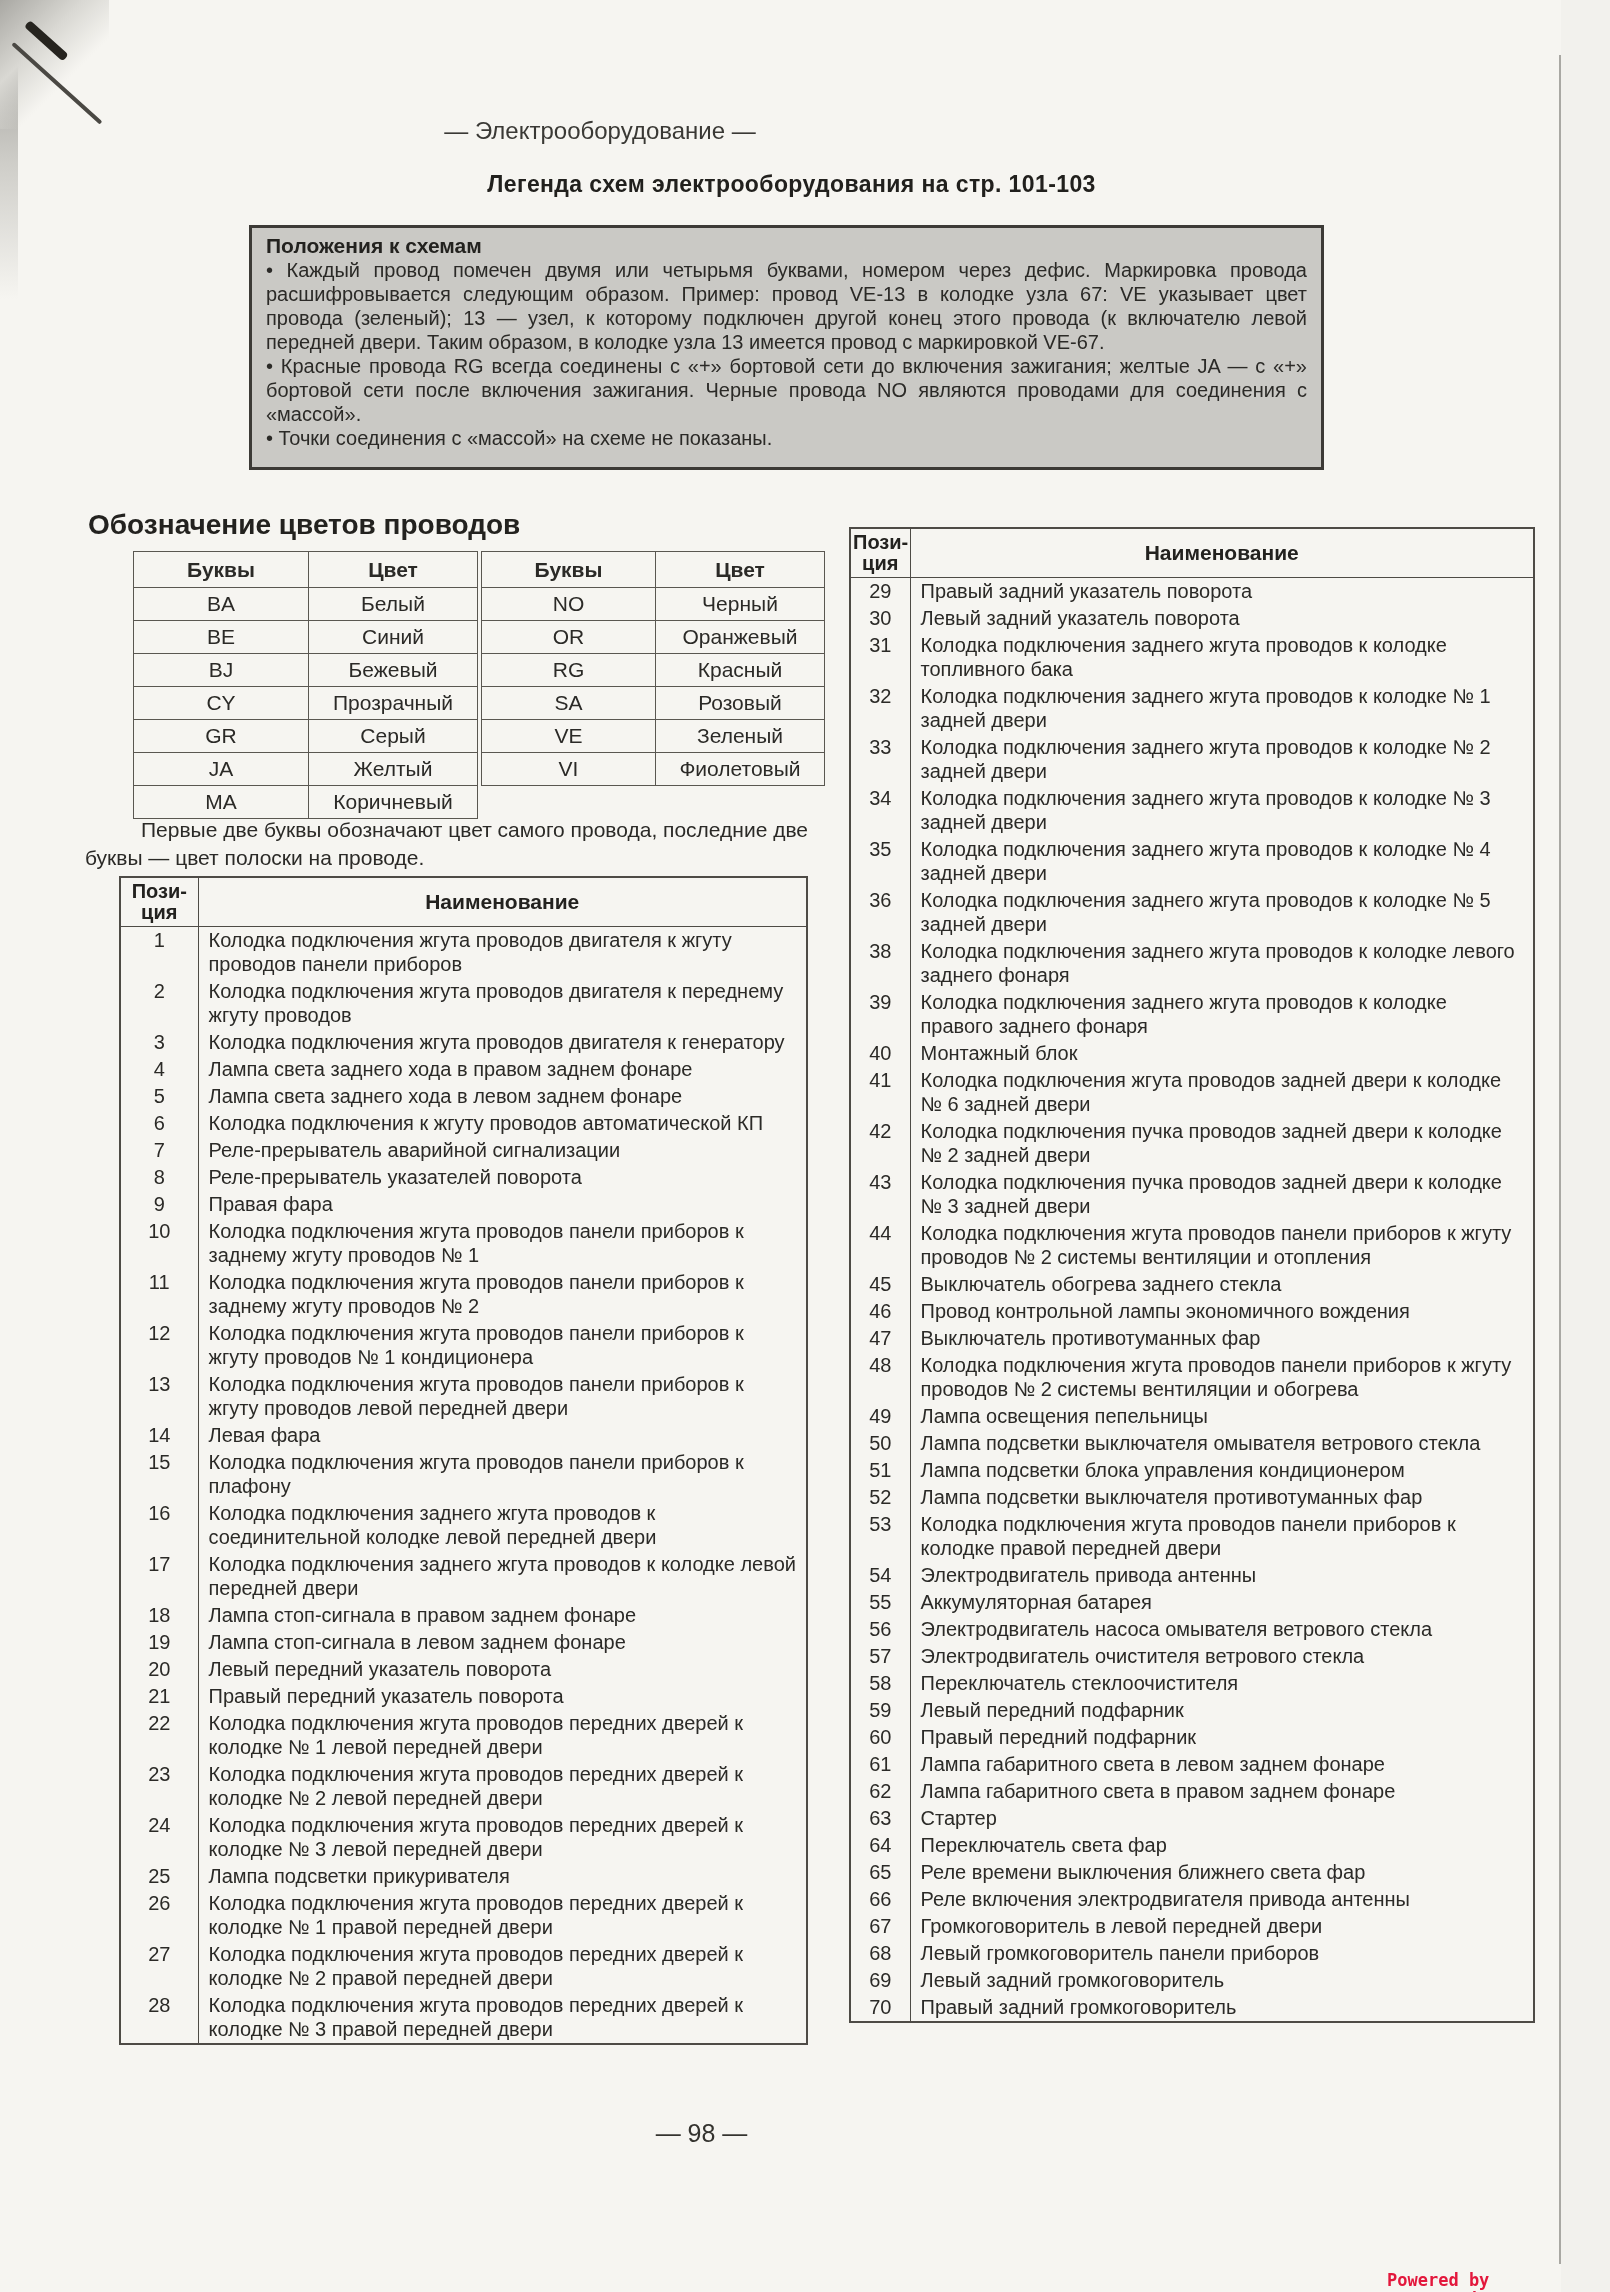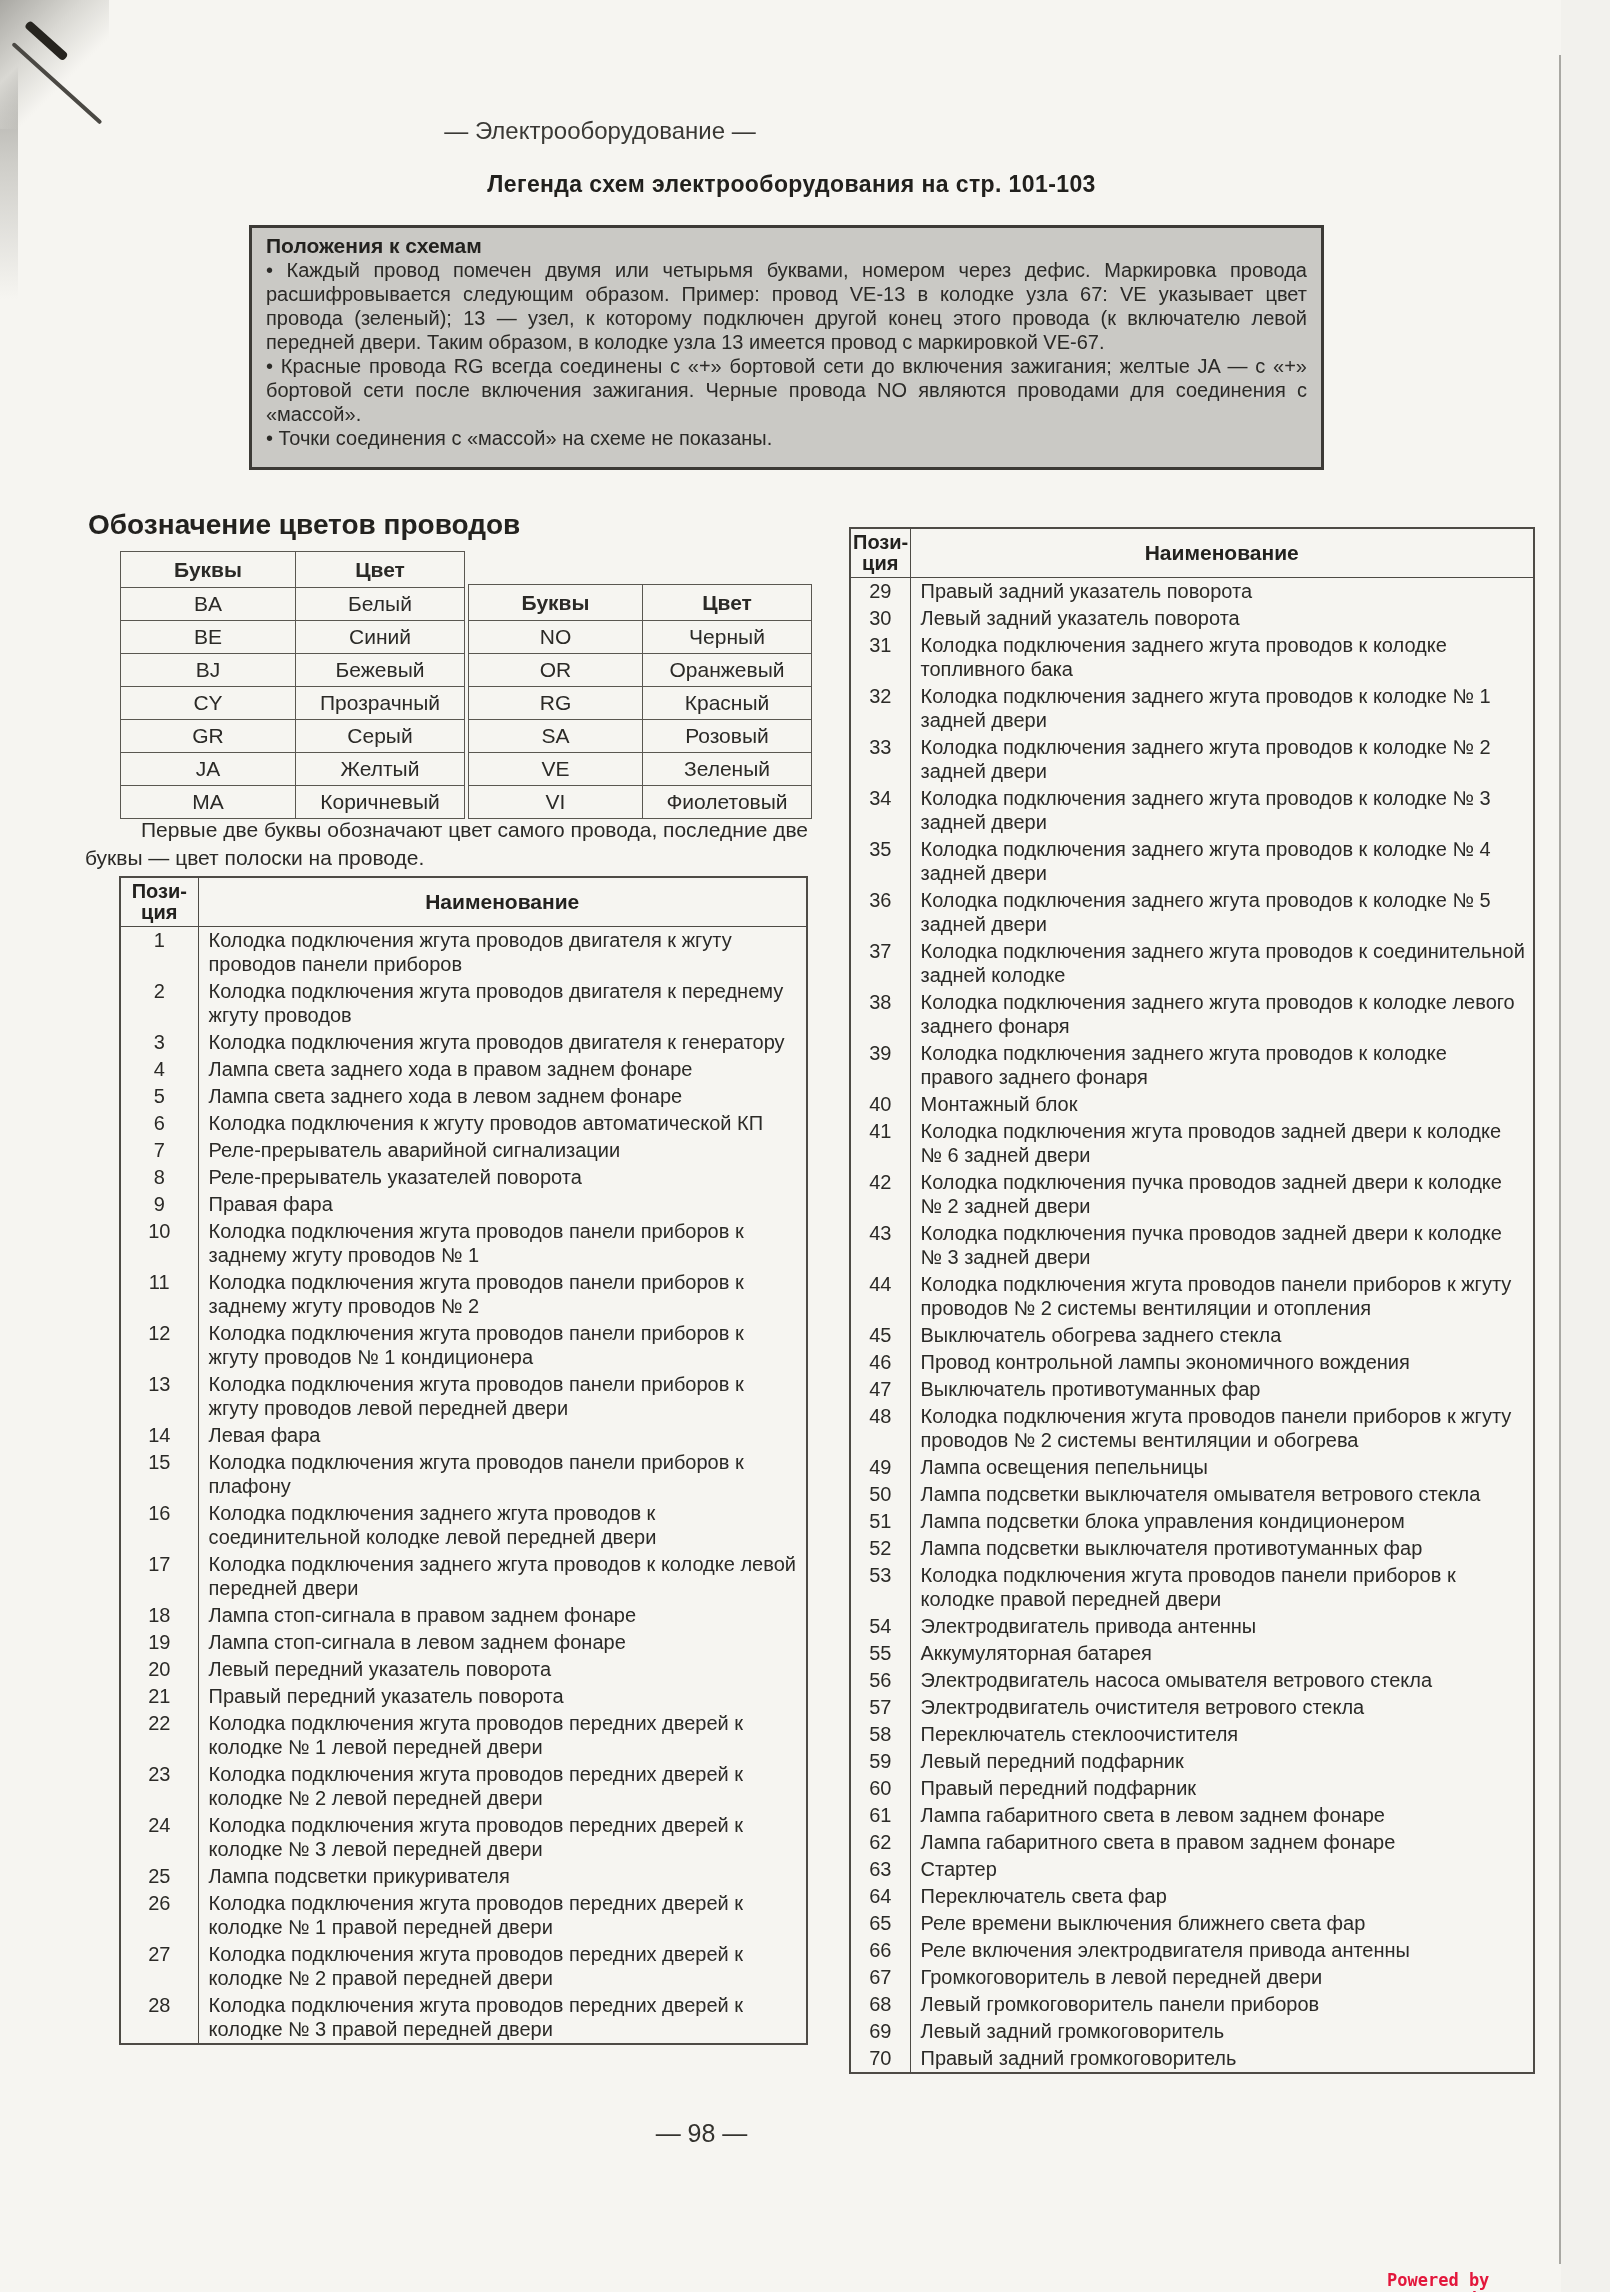--- a/index.html
+++ b/index.html
@@ -29,21 +29,21 @@
   .notes-box{position:absolute;left:249px;top:225px;width:1075px;height:245px;
     box-sizing:border-box;border:3px solid #3c3a36;
     background-color:#cac9c5;
     background-image:radial-gradient(#bcbbb7 22%,rgba(0,0,0,0) 23%);
     background-size:4px 4px;
     padding:5px 14px 4px 14px;}
   .notes-title{font-weight:bold;font-size:21px;line-height:25px;color:#23221f;}
   .notes-box p{margin:0;font-size:20px;line-height:24px;text-align:justify;color:#2b2a27;}
   
   .colors-title{position:absolute;left:88px;top:509px;font-size:28px;font-weight:bold;color:#23221f;}
-  .colors-wrap{position:absolute;left:120px;top:551px;display:flex;align-items:flex-end;}
+  .colors-wrap{position:absolute;left:133px;top:551px;display:flex;align-items:flex-start;}
   table.colors{border-collapse:collapse;background:transparent;}
   table.colors th,table.colors td{border:1px solid #5a5751;text-align:center;}
   table.colors th{font-size:21px;font-weight:bold;height:33px;}
   table.colors td{font-size:21px;height:30px;}
   #color-left{margin-right:3px;border-right:1px solid #5a5751;}
   #color-right{border-left:1px solid #5a5751;}
   .colors-note{position:absolute;left:85px;top:816px;width:726px;
     font-size:21px;line-height:28px;text-indent:56px;}
   
   table.legend{position:absolute;border-collapse:collapse;table-layout:fixed;
@@ -338,24 +338,20 @@
       </tr>
       <tr>
         <td class="pos">35</td>
         <td class="name">Колодка подключения заднего жгута проводов к колодке № 4 задней двери</td>
       </tr>
       <tr>
         <td class="pos">36</td>
         <td class="name">Колодка подключения заднего жгута проводов к колодке № 5 задней двери</td>
       </tr>
       <tr>
-        <td class="pos">37</td>
-        <td class="name">Колодка подключения заднего жгута проводов к соединительной задней колодке</td>
-      </tr>
-      <tr>
         <td class="pos">38</td>
         <td class="name">Колодка подключения заднего жгута проводов к колодке левого заднего фонаря</td>
       </tr>
       <tr>
         <td class="pos">39</td>
         <td class="name">Колодка подключения заднего жгута проводов к колодке правого заднего фонаря</td>
       </tr>
       <tr>
         <td class="pos">40</td>
         <td class="name">Монтажный блок</td>

